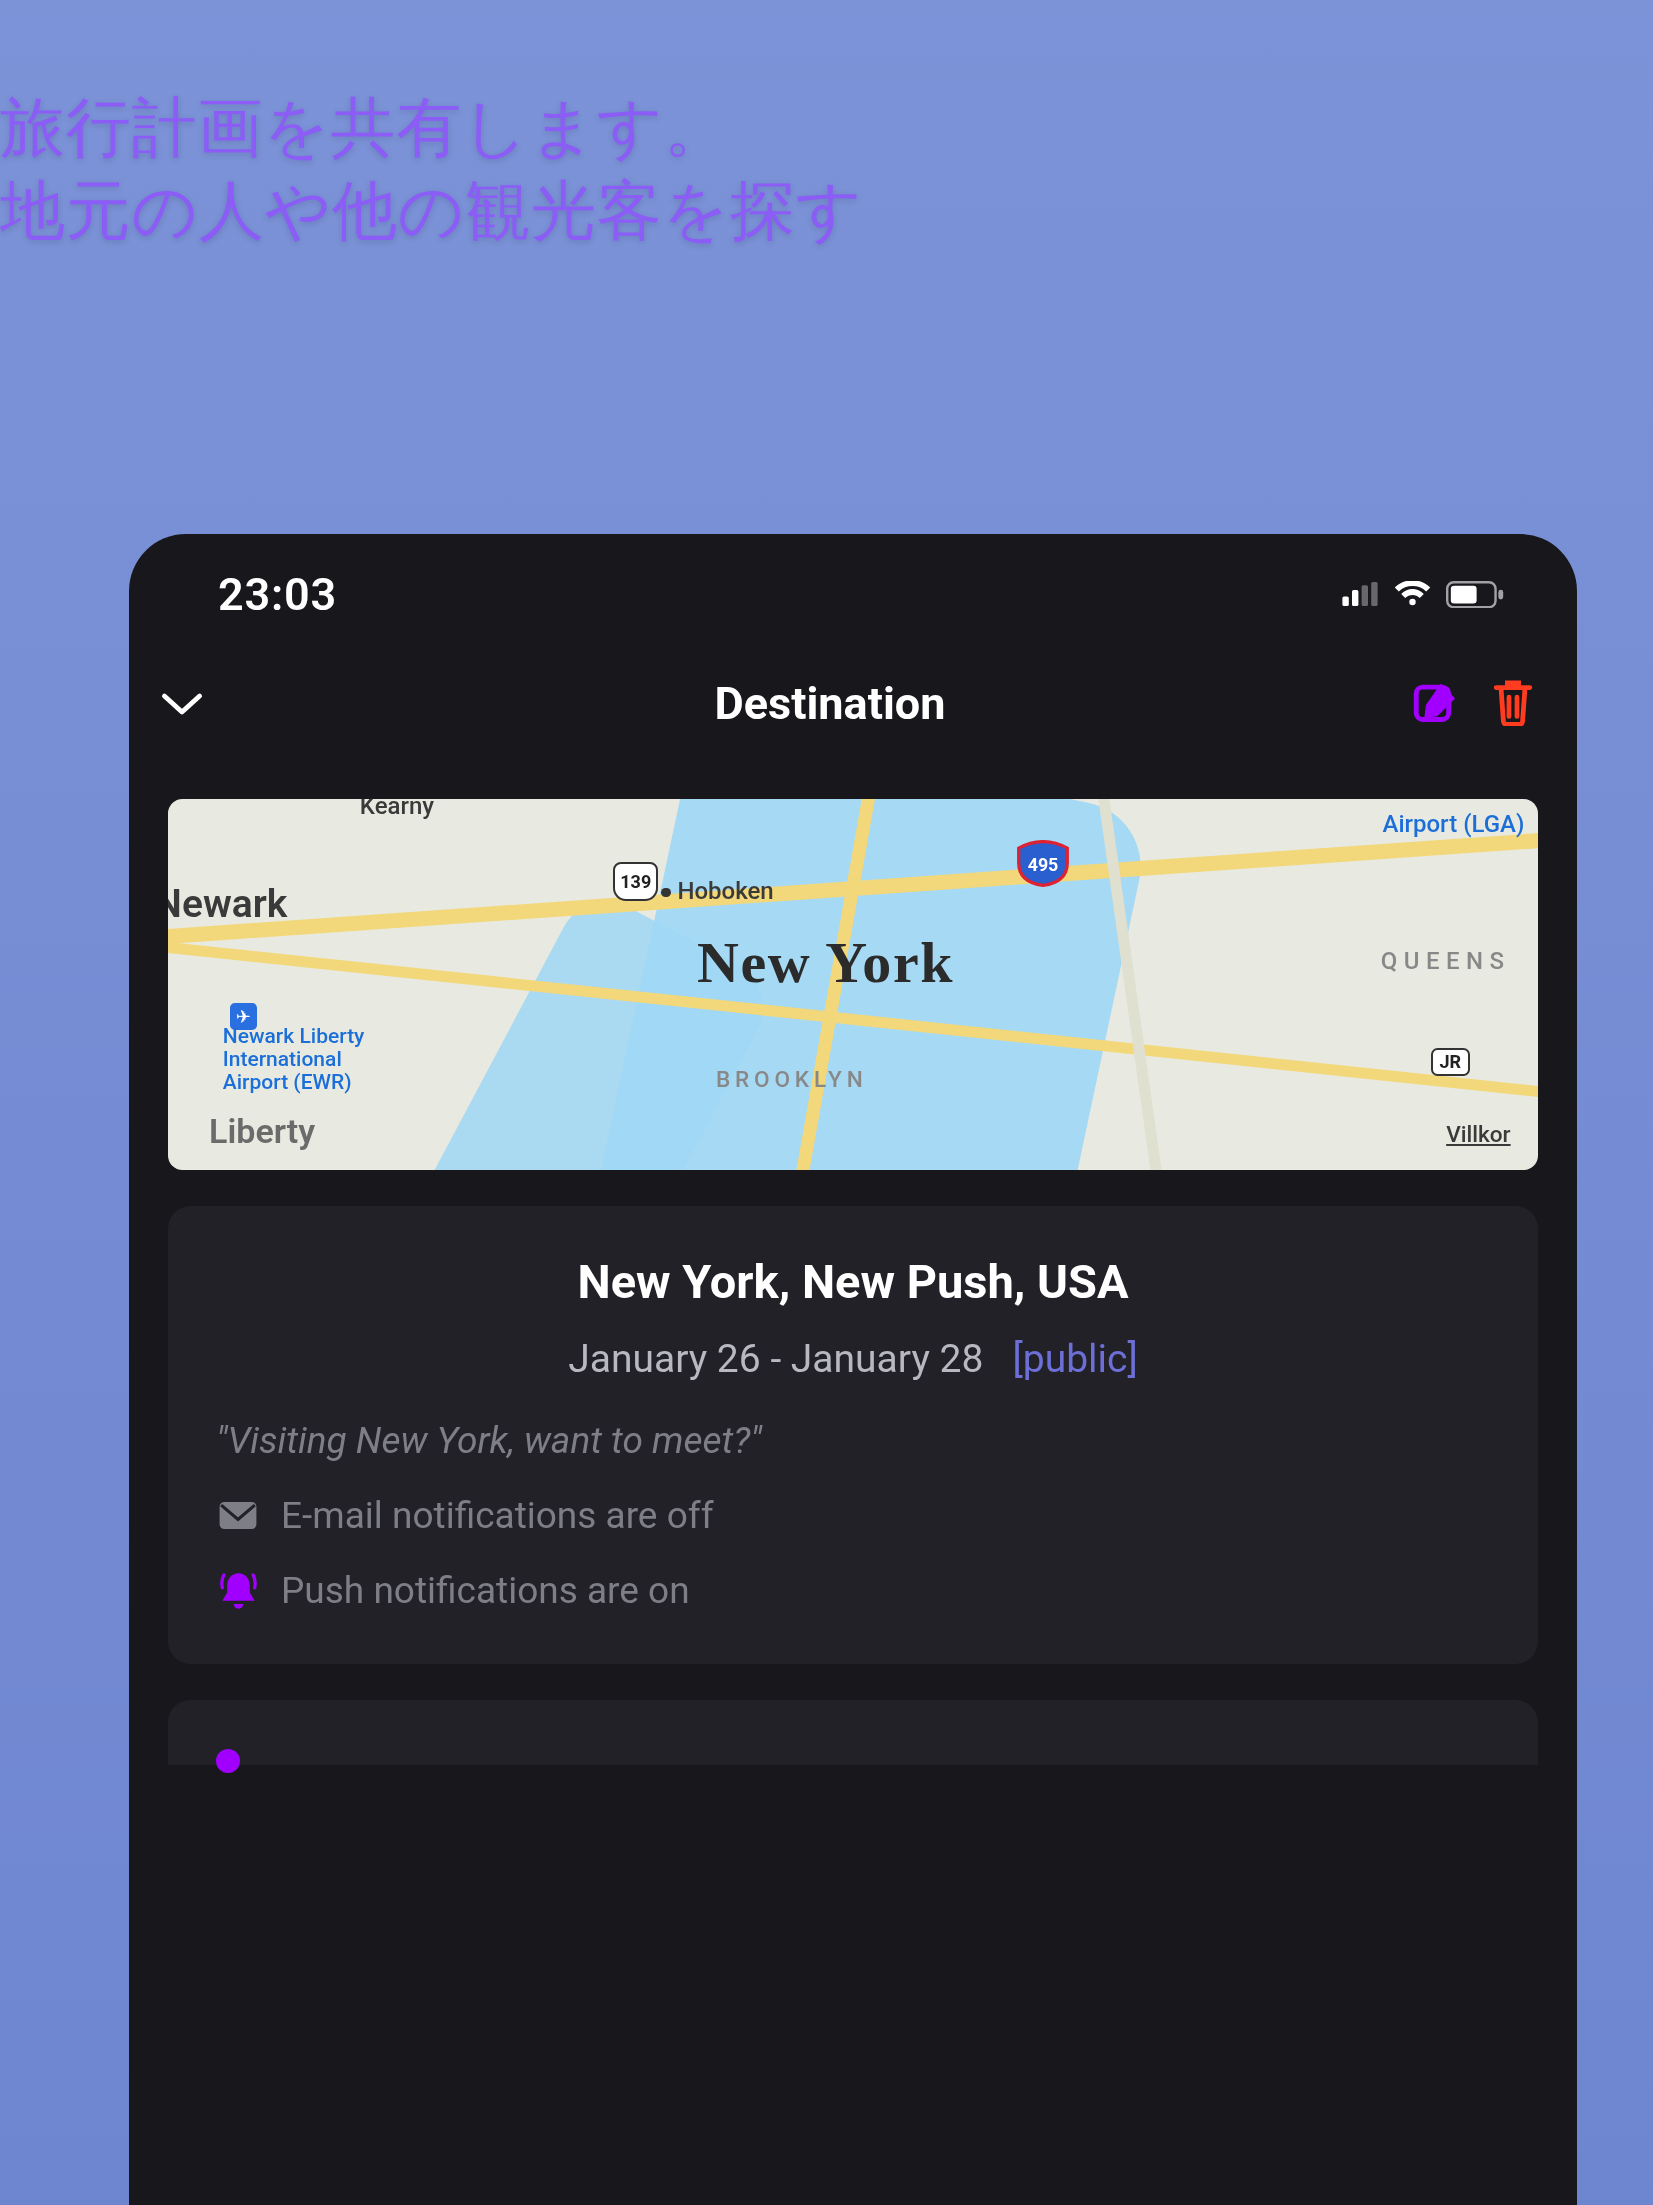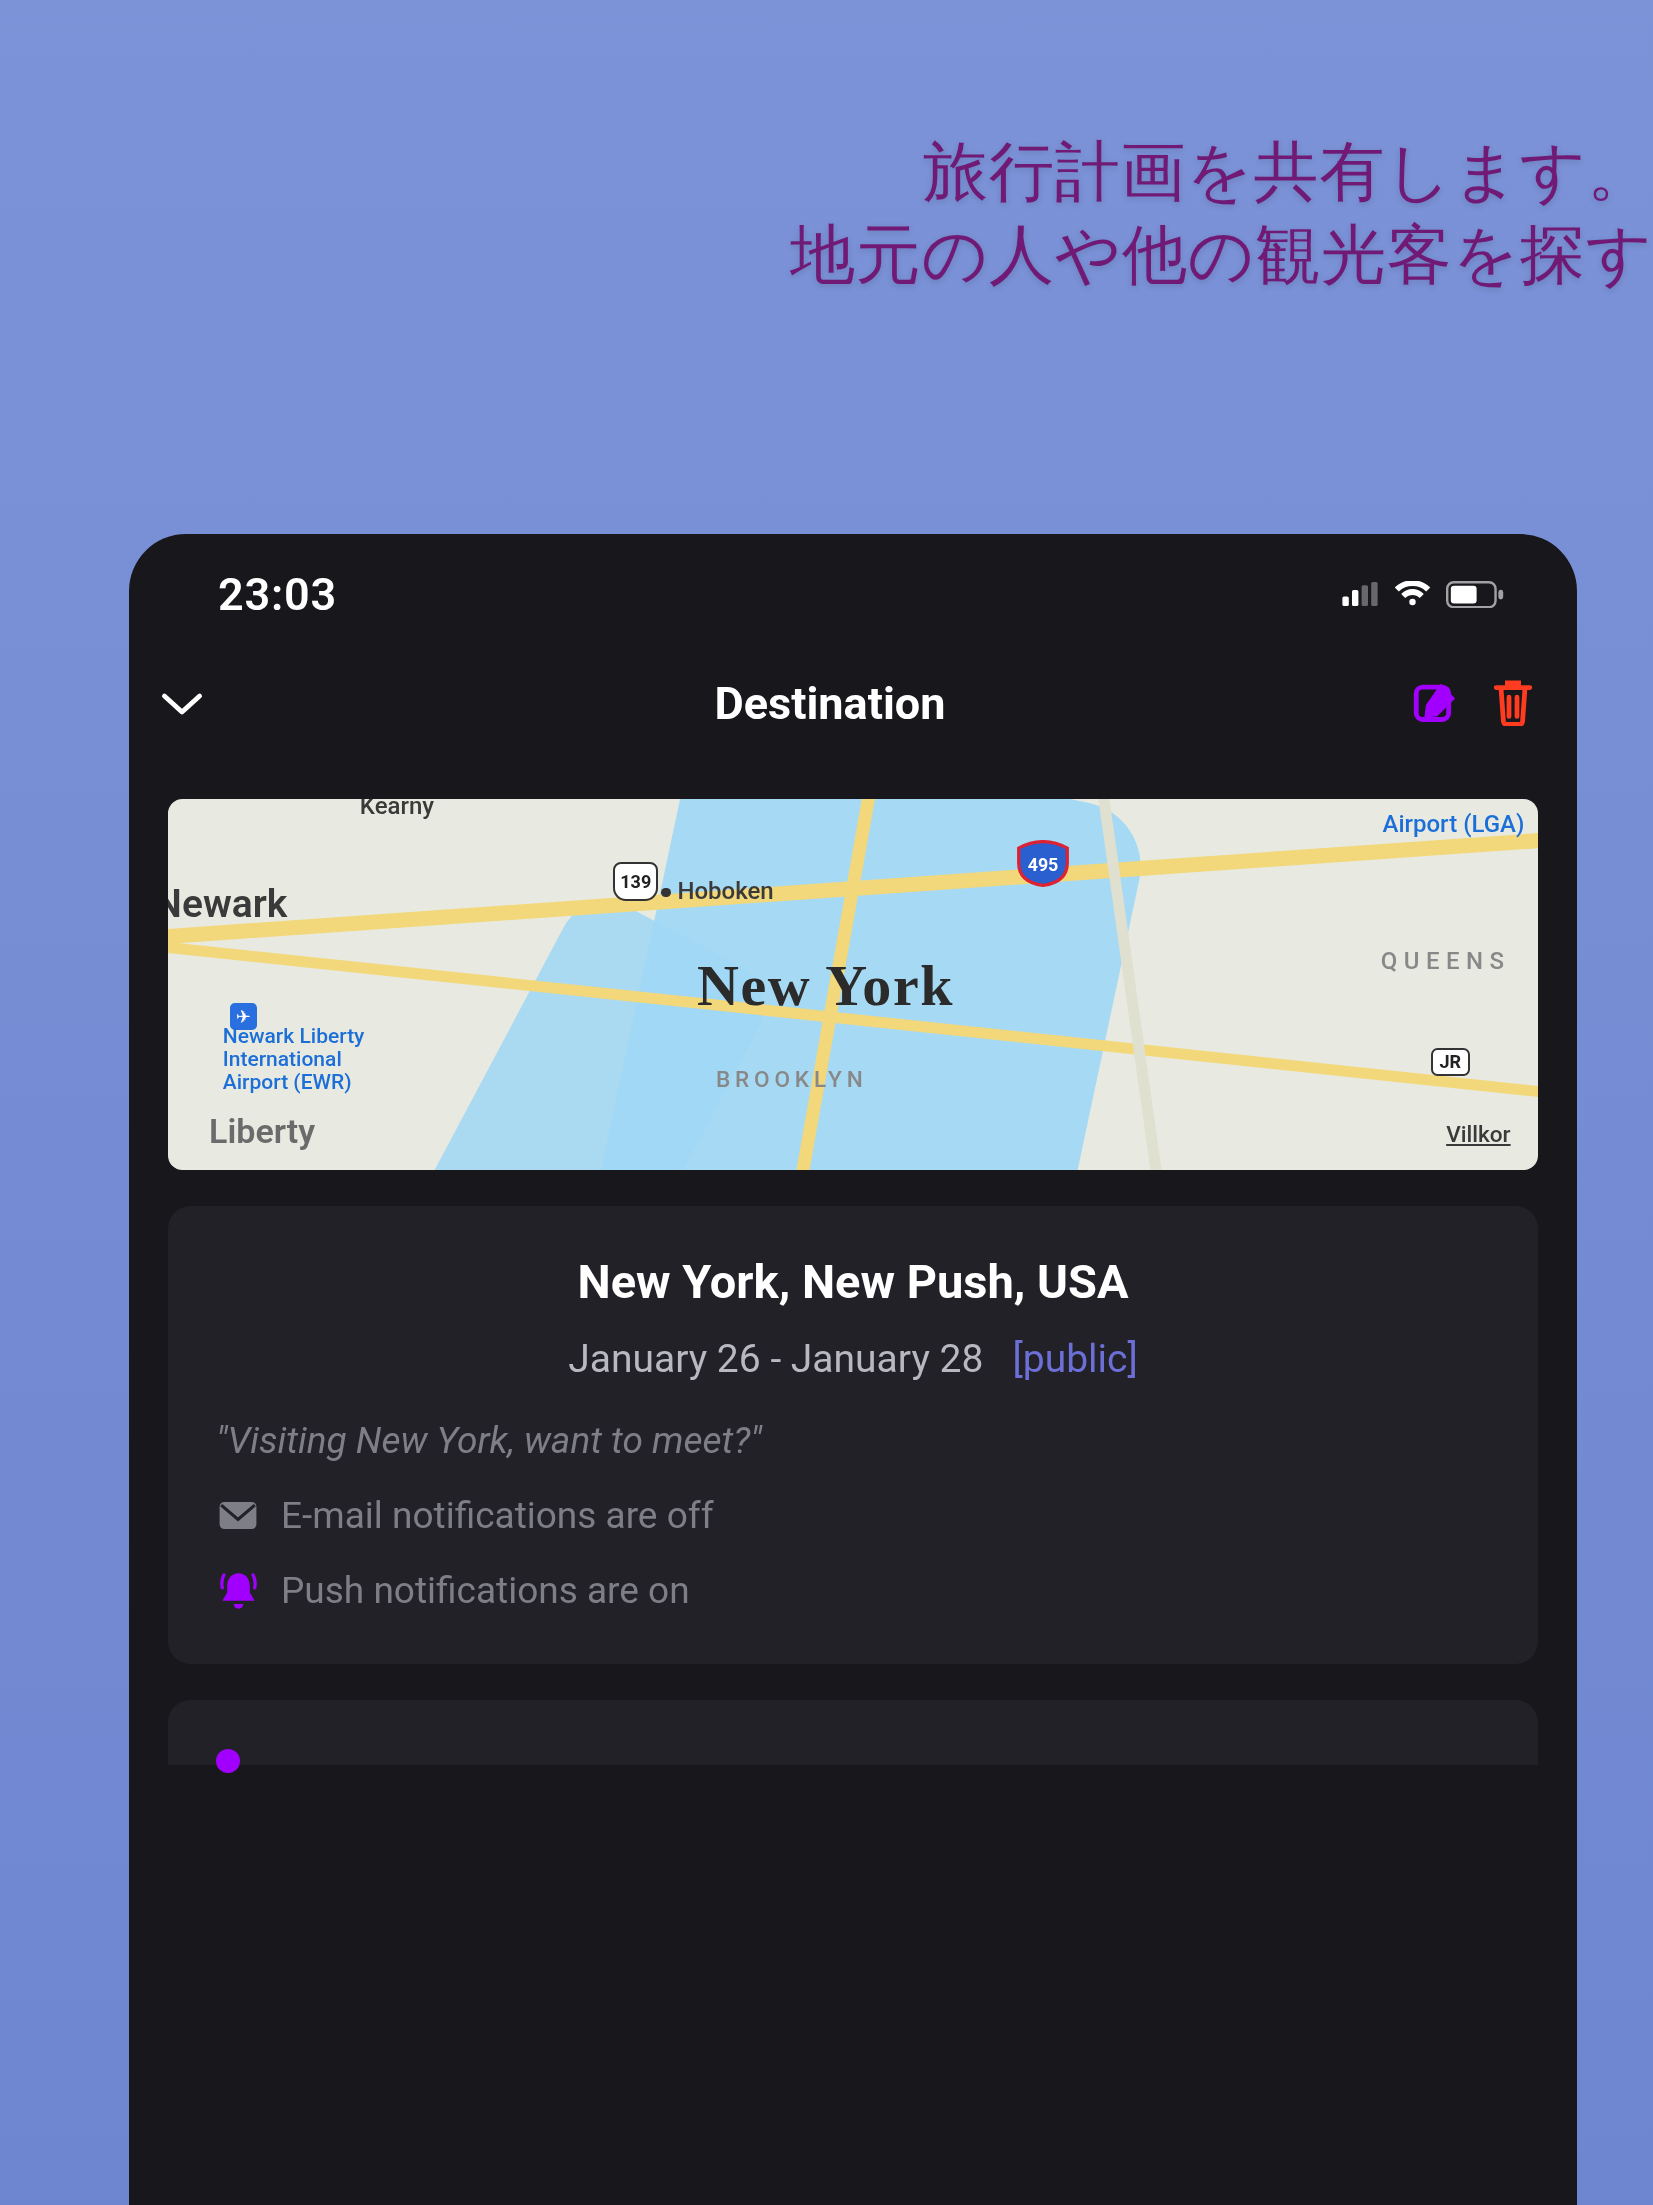--- a/index.html
+++ b/index.html
@@ -8,29 +8,28 @@
     font-family: -apple-system, BlinkMacSystemFont, "Segoe UI", Roboto, "Helvetica Neue", Arial, sans-serif;
     background: linear-gradient(180deg, #7c93d8 0%, #6e86d0 100%);
     width: 1653px;
     height: 2205px;
     overflow: hidden;
     position: relative;
   }
 
   .promo-text {
     width: 100%;
-    text-align: right;
-    color: #701a75;
+    text-align: left;
+    color: #8b5cf6;
     font-size: 65px;
     font-weight: 400;
     line-height: 1.28;
     padding-top: 87px;
     text-shadow: 0 1.6px 6.5px rgba(0,0,0,0.15);
     letter-spacing: 0.8px;
-    margin-top: 44px;
   }
 
   .phone-frame {
     position: absolute;
     top: 534px;
     left: 129px;
     width: 1448px;
     height: 1671px;
     background: #18171c;
     border-radius: 57px 57px 0 0;
@@ -96,21 +95,21 @@
     opacity:0.85;
   }
   .road { position:absolute; background:#f2d87a; }
   .road.h1 { left:-5%; top:22%; width:110%; height:14.5px; transform:rotate(-4deg); }
   .road.h2 { left:-5%; top:58%; width:110%; height:11.3px; transform:rotate(6deg); }
   .road.v1 { left:48%; top:-5%; width:13px; height:120%; transform:rotate(10deg); }
   .road.v2 { left:70%; top:-5%; width:11.3px; height:120%; transform:rotate(-8deg); background:#e0e0d0;}
   .map-city {
     position:absolute; left:48%; top:44%; transform:translate(-50%,-50%);
     font-size:58px; font-weight:700; color:#2b2b2b; font-family:Georgia, serif;
-    letter-spacing:1.6px; white-space:nowrap;margin-top:23px;
+    letter-spacing:1.6px; white-space:nowrap;
   }
   .map-label { position:absolute; color:#3a3a3a; font-size:24px; font-weight:500; white-space:nowrap; }
   .map-label.blue { color:#1c6fd8; }
   .map-label.hoboken { left:36%; top:21%; }
   .map-label.hoboken::before { content:""; display:inline-block; width:9.7px; height:9.7px; background:#333; border-radius:50%; margin-right:6.5px; vertical-align:middle;}
   .map-label.kearny { left:14%; top:-2%; }
   .map-label.newark { left:-1%; top:22%; font-size:39px; font-weight:600;}
   .map-label.queens { right:2%; top:40%; letter-spacing:6.5px; font-size:24px; color:#888; }
   .map-label.brooklyn { left:40%; top:72%; letter-spacing:4.8px; font-size:22.6px; color:#888;}
   .map-label.lga { right:1%; top:3%;margin-left:24px; }

